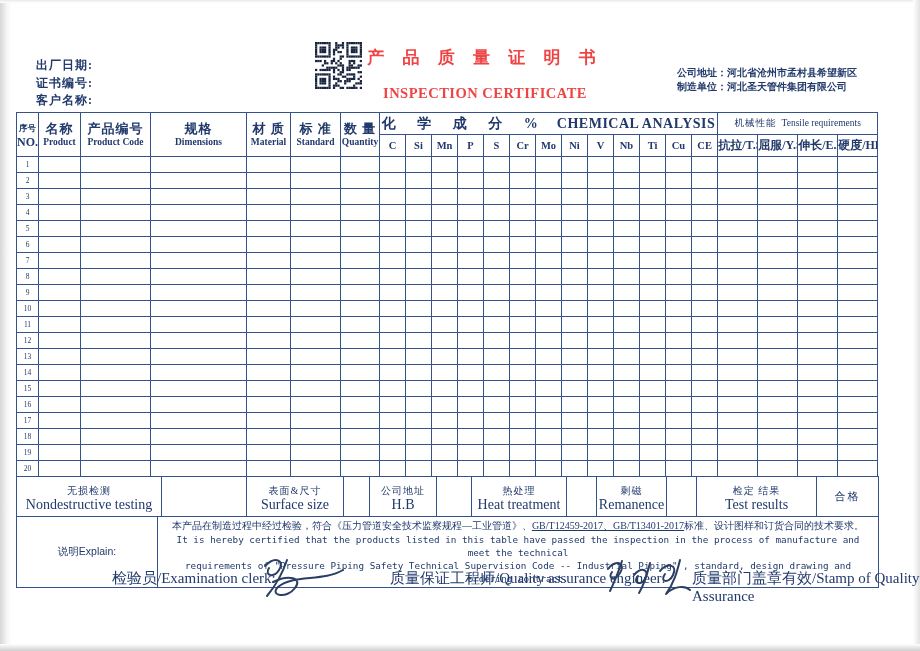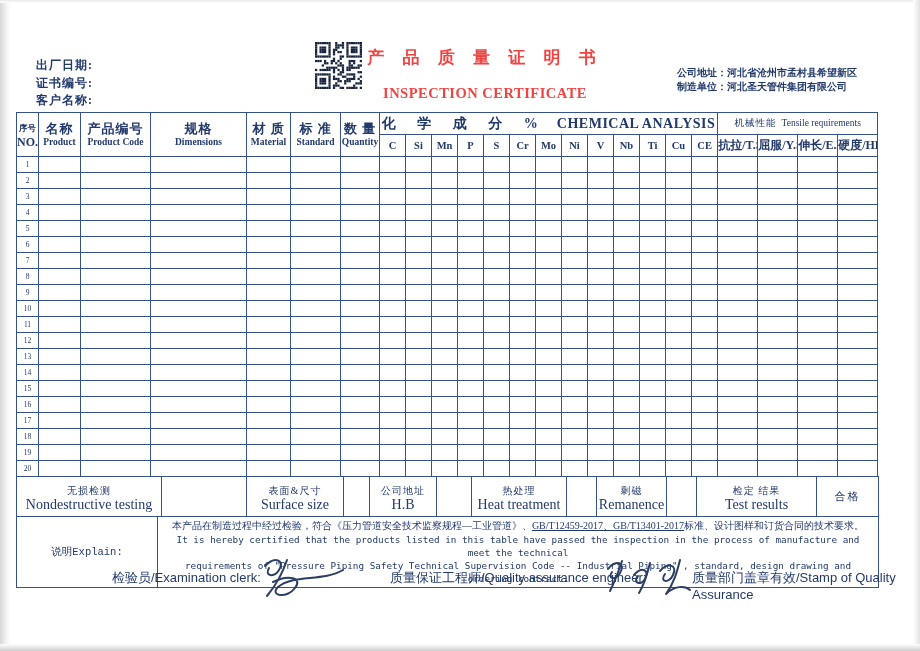--- a/index.html
+++ b/index.html
@@ -34,26 +34,26 @@
   .mech-h{font-size:9.5px;font-weight:normal;}
   .mech-h .zh{letter-spacing:1px;margin-right:5px;}
   .el-th{font-size:10.5px;font-weight:bold;height:21px;}
   .mech-th{font-size:12px;font-weight:bold;margin-top:36px;}
   tbody td{height:15px;font-size:7.5px;text-align:center;}
   .t2 td{height:39px;text-align:center;vertical-align:middle;}
   .t2 .zh{font-size:10px;letter-spacing:1px;line-height:15px;}
   .t2 .en{font-size:14px;line-height:13px;}
   .result-cell{font-size:11px;letter-spacing:2px;}
   .t3 td{height:43px;vertical-align:middle;}
-  .explain-label{text-align:center;font-size:10.5px;font-family:Liberation Mono, monospace;}
+  .explain-label{text-align:center;font-size:10.5px;font-family:Liberation Sans, sans-serif;}
   .explain-body{padding:2px 6px;white-space:normal;}
   .explain-zh{font-size:10px;line-height:14px;}
   .explain-en{font-size:9.3px;line-height:13px;font-family:"DejaVu Sans Mono","Liberation Mono",monospace;}
   .u{text-decoration:underline;}
-  .footer-label{position:absolute;font-size:13px;font-family:Liberation Sans, sans-serif;color:#22396b;}
+  .footer-label{position:absolute;font-size:15px;font-family:Liberation Serif, serif;color:#22396b;}
   .sig{position:absolute;}
   .sig path{fill:none;stroke:#2b3e63;stroke-width:2;stroke-linecap:round;stroke-linejoin:round;}
 </style>
 </head>
 <body>
 
 <div class="edge edge-left"></div>
 <div class="edge edge-top"></div>
 <div class="edge edge-right"></div>
 <div class="edge edge-bottom"></div>

